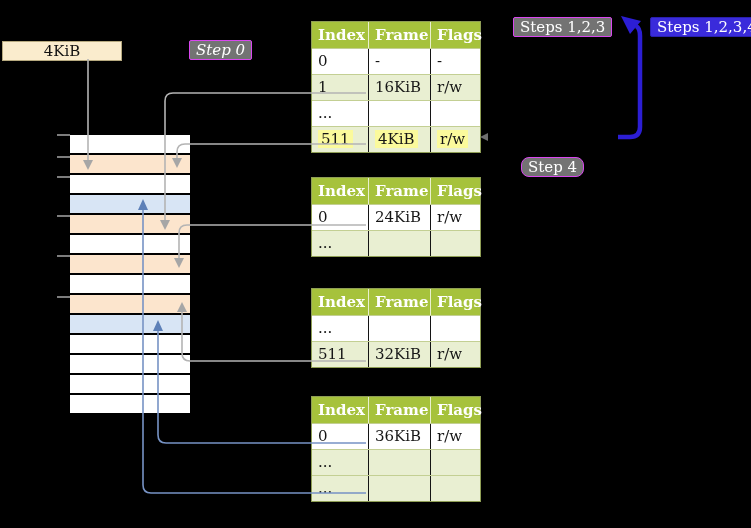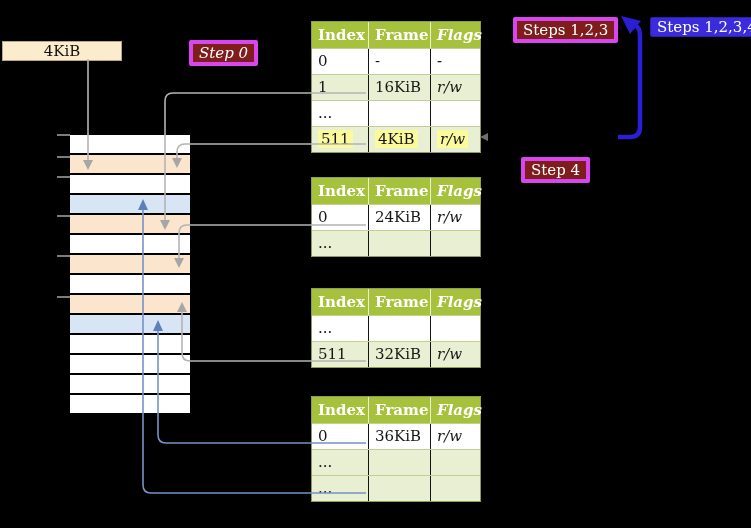--- a/index.html
+++ b/index.html
@@ -1,21 +1,21 @@
 <!DOCTYPE html>
 <html><head>
 <meta charset="utf-8">
 <style>
   html,body{margin:0;padding:0;background:#000;}
   .canvas{position:relative;width:751px;height:528px;background:#000;overflow:hidden;
           font-family:"DejaVu Serif", serif;}
   
   .badge{position:absolute;height:18px;line-height:18px;padding:0 6px;font-size:15px;
          color:#fff;border-radius:2px;white-space:nowrap;}
-  .badge.red{background:#7f1d1d;border:4px solid #d946ef;}
+  .badge.red{background:#737373;border:1px solid #d946ef;}
   .badge.violet{background:#3a2bdb;border:1px solid #2a1fae;}
   .sizebox{position:absolute;left:2px;top:41px;width:118px;height:18px;line-height:18px;
            text-align:center;font-size:15px;color:#111;background:#faeccd;border:1px solid #b6a97f;}
   
   .memcol{position:absolute;left:70px;top:135px;width:120px;}
   .mrow{height:18px;border-bottom:2px solid #000;}
   .mrow.white{background:#ffffff;}
   .mrow.orange{background:#fce5cd;}
   .mrow.blue{background:#d8e5f5;}
   .tick{position:absolute;left:57px;width:13px;height:2px;background:#7d7d7d;}
@@ -23,36 +23,36 @@
   .ptable{position:absolute;left:311px;width:168px;border:1px solid #8f9e55;font-size:15px;}
   .hrow{display:flex;background:#a6c23c;height:26px;}
   .hcell{box-sizing:border-box;padding-left:6px;line-height:26px;color:#fff;font-weight:bold;
          border-left:1px solid rgba(255,255,255,.75);}
   .hcell:first-child{border-left:none;}
   .trow{display:flex;height:25px;border-top:1px solid #c3cf93;background:#fff;}
   .trow.shade{background:#e9efd2;}
   .tcell{box-sizing:border-box;padding-left:6px;line-height:24px;color:#161616;
          border-left:1px solid #141414;overflow:hidden;}
   .tcell:first-child{border-left:none;}
-  .c0{width:56px;} .c1{width:62px;} .c2{width:50px;font-style:italic;}
+  .c0{width:56px;} .c1{width:62px;} .c2{width:50px;}
   .hl{background:#fbfa9c;padding:0 3px;}
   
   svg.overlay{position:absolute;left:0;top:0;z-index:5;pointer-events:none;}
 </style>
 </head>
 <body>
 
 <div class="canvas">
 
   <div class="sizebox">4KiB</div>
 
   <div class="badge red" style="left:189px;top:40px;font-style:italic;">Step 0</div>
   <div class="badge red" style="left:513px;top:17px;">Steps 1,2,3</div>
   <div class="badge violet" style="left:650px;top:17px;">Steps 1,2,3,4</div>
-  <div class="badge red" style="left:521px;top:157px;">Step 4</div>
+  <div class="badge red" style="left:521px;top:157px;border-radius:8px;">Step 4</div>
 
   <div class="memcol" id="memcol">
       <div class="mrow white"></div>
       <div class="mrow orange"></div>
       <div class="mrow white"></div>
       <div class="mrow blue"></div>
       <div class="mrow orange"></div>
       <div class="mrow white"></div>
       <div class="mrow orange"></div>
       <div class="mrow white"></div>

